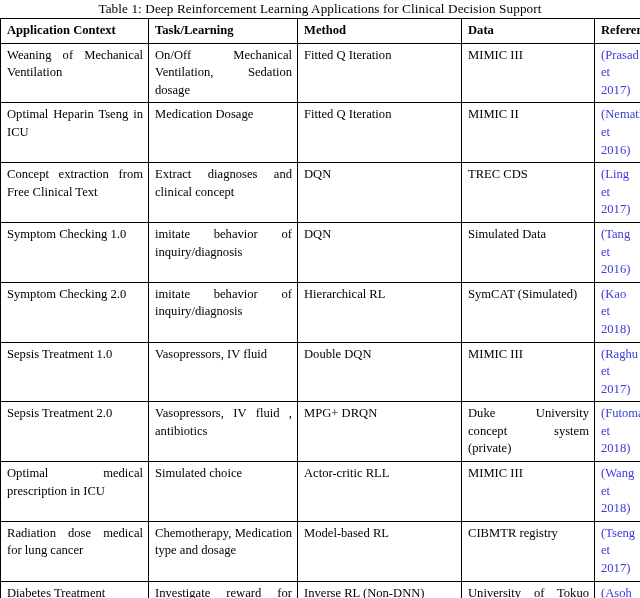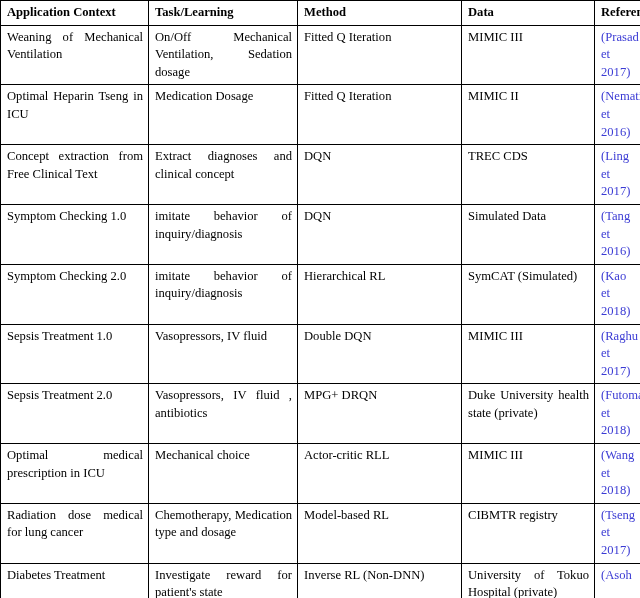--- a/index.html
+++ b/index.html
@@ -75,20 +75,21 @@
     white-space: normal;
   }
   .ref span { display: block; }
   .cellwrap { display: block; }
 </style>
 </head>
 <body>
 
 <div class="page">
 
+  <div class="caption">Table 1: Deep Reinforcement Learning Applications for Clinical Decision Support</div>
 
   <table class="rl-table">
     <colgroup>
       <col class="col-app">
       <col class="col-task">
       <col class="col-meth">
       <col class="col-data">
       <col class="col-ref">
     </colgroup>
     <thead>
@@ -219,34 +220,34 @@
           <td>
             <span class="cellwrap">Sepsis Treatment 2.0</span>
           </td>
           <td>
             <span class="cellwrap">Vasopressors, IV fluid , antibiotics</span>
           </td>
           <td>
             <span class="cellwrap">MPG+ DRQN</span>
           </td>
           <td>
-            <span class="cellwrap">Duke University health state (private)</span>
+            <span class="cellwrap">Duke University concept system (private)</span>
           </td>
           <td class="ref">
             <span>(Futoma</span>
             <span>et</span>
             <span>2018)</span>
           </td>
         </tr>
         <tr class="body-row">
           <td>
             <span class="cellwrap">Optimal medical prescription in ICU</span>
           </td>
           <td>
-            <span class="cellwrap">Mechanical choice</span>
+            <span class="cellwrap">Simulated choice</span>
           </td>
           <td>
             <span class="cellwrap">Actor-critic RLL</span>
           </td>
           <td>
             <span class="cellwrap">MIMIC III</span>
           </td>
           <td class="ref">
             <span>(Wang</span>
             <span>et</span>

